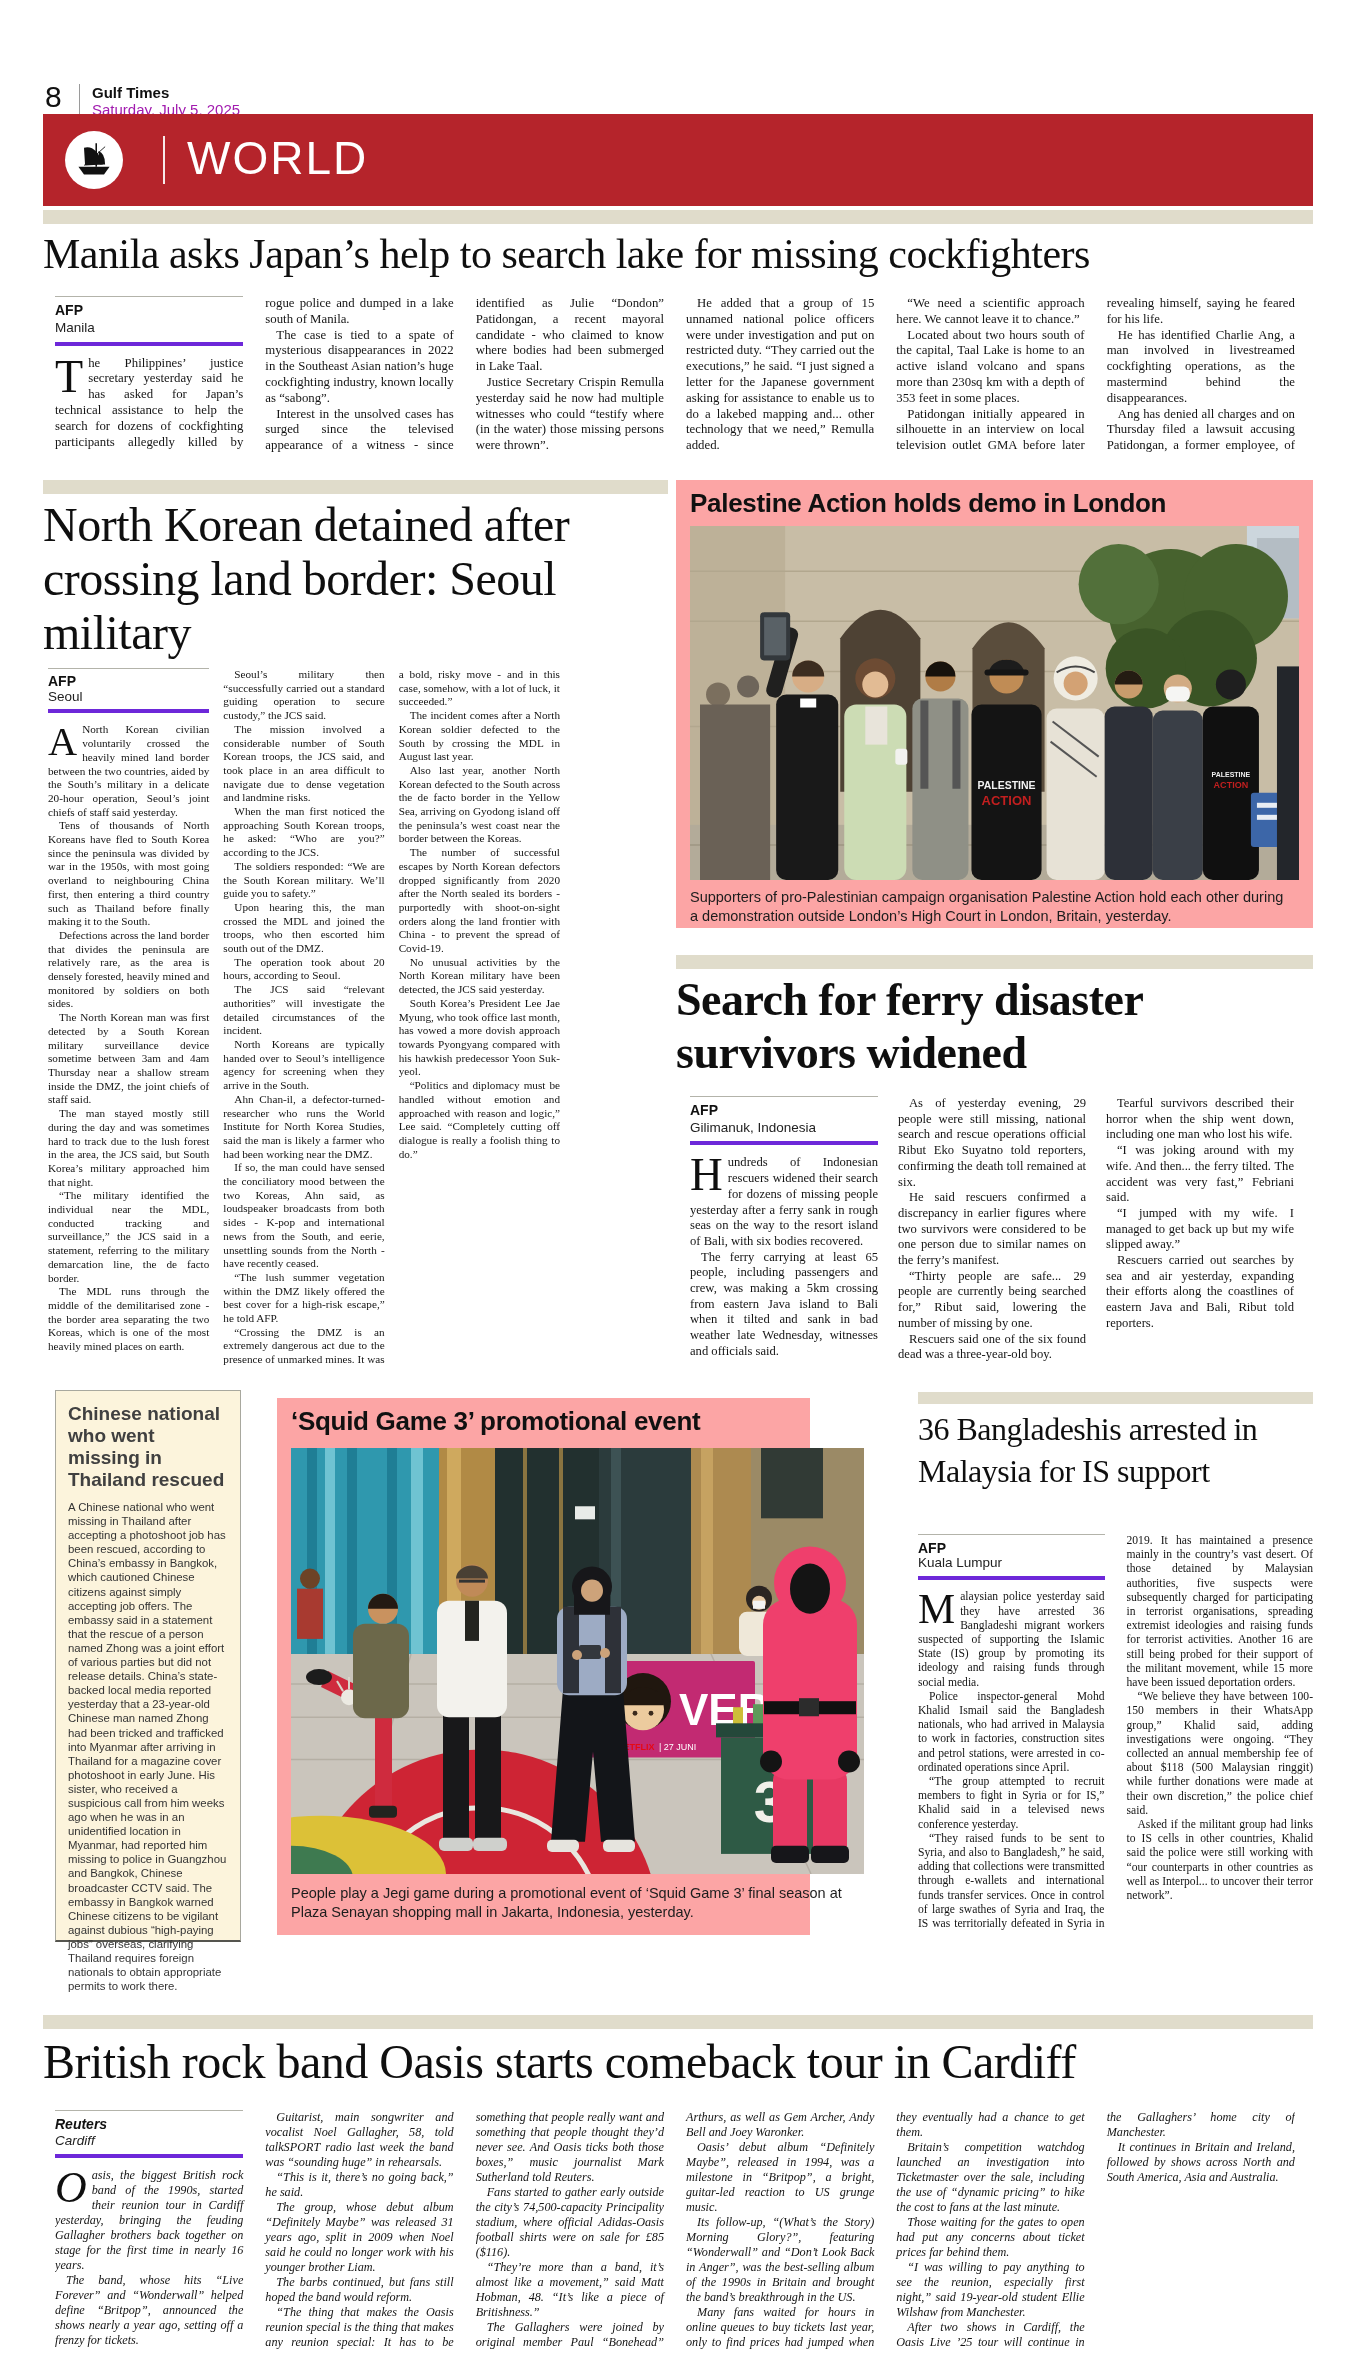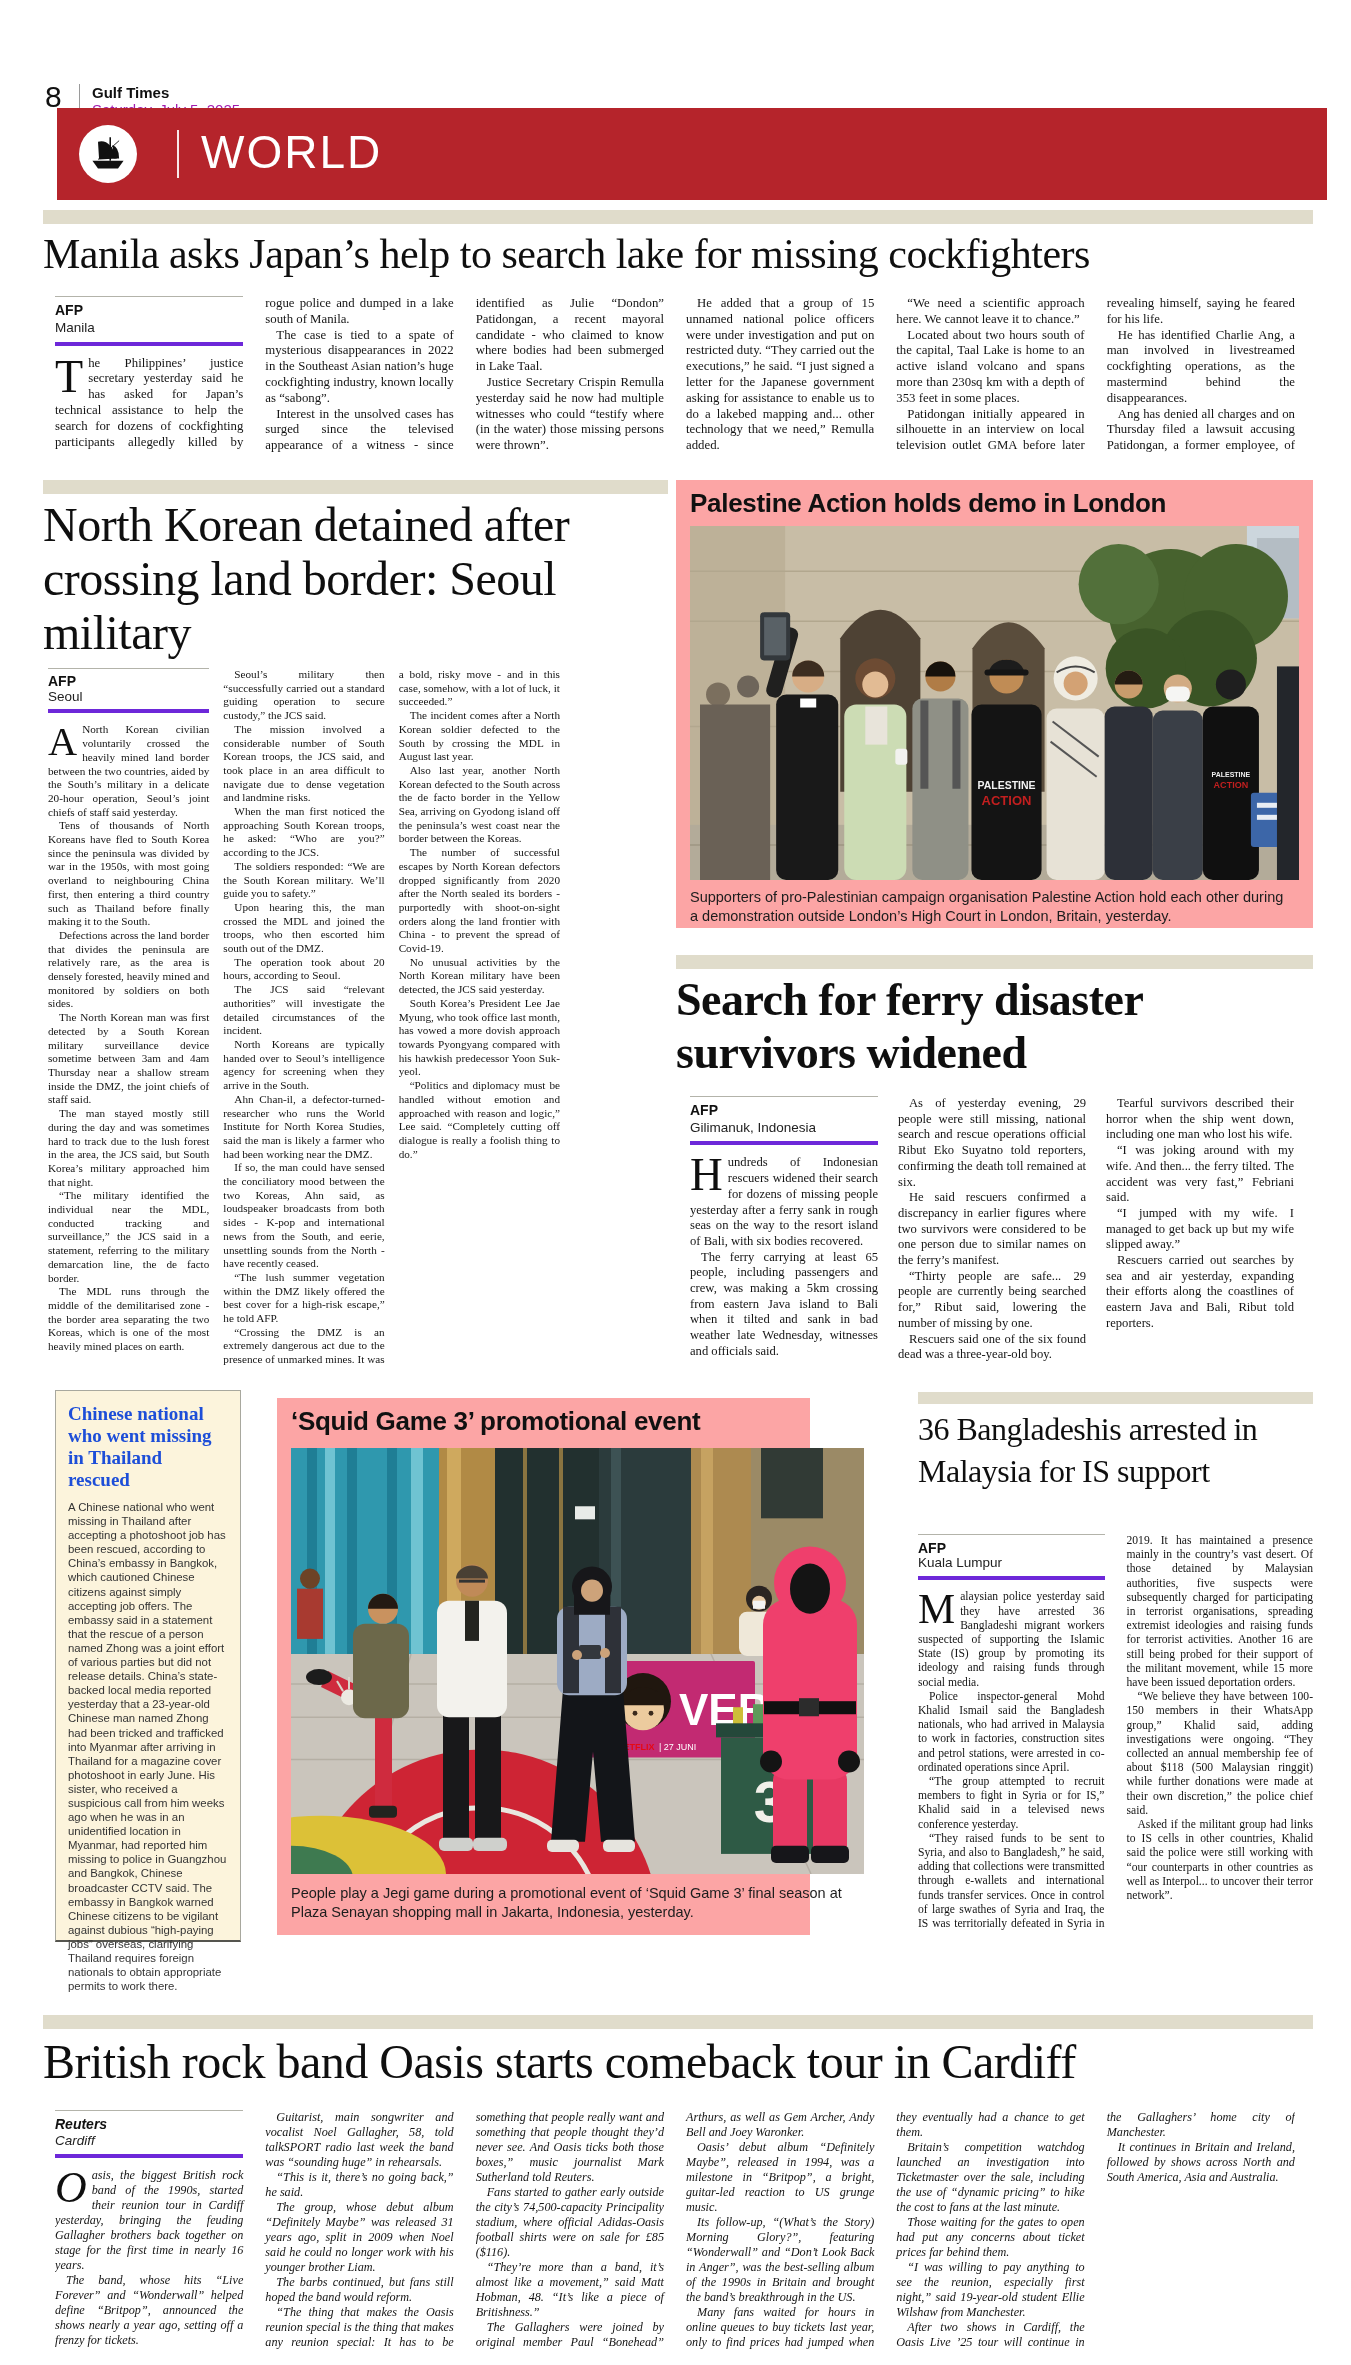--- a/index.html
+++ b/index.html
@@ -32,38 +32,38 @@
   .drop p.first::first-letter{float:left;font-size:3.6em;line-height:.78;padding:3px 5px 0 0;color:#0f0f0f;}
   
   .byline{border-top:1px solid #b3b3aa;border-bottom:4px solid #6d28d9;padding:6px 0 6px;margin-bottom:10px;
           font-family:"Liberation Sans",sans-serif;break-inside:avoid;text-align:left;text-indent:0;}
   .byline .src{font-weight:bold;font-size:14px;color:#111;}
   .byline .loc{font-size:13.5px;color:#222;margin-top:1px;}
   
   .graybox{background:#fca5a5;}
   .caption{font-family:"Liberation Sans",sans-serif;font-size:14.5px;line-height:19px;color:#1d1d1d;text-align:left;}
   .creambox{background:#fcf4dc;border:1px solid #a8a89e;border-bottom:2px solid #55554f;}
-  .cream-h{font-family:Liberation Serif, serif;font-weight:bold;font-size:19px;line-height:22px;color:#1d4ed8;}
+  .cream-h{font-family:Liberation Sans, sans-serif;font-weight:bold;font-size:19px;line-height:22px;color:#404040;}
   .cream-body{font-family:"Liberation Sans",sans-serif;font-size:11.4px;line-height:14.1px;color:#333;margin-top:9px;}
   .photo{display:block;background:#ddd;}
   svg{display:block;}
 </style>
 </head>
 <body>
 
 <div class="page">
 
   <div class="abs pageno" style="left:45px;top:80px;">8</div>
   <div class="abs hdr-divider" style="left:79px;top:84px;height:32px;"></div>
   <div class="abs" style="left:92px;top:84px;">
     <div class="pubname">Gulf Times</div>
     <div class="pubdate">Saturday, July 5, 2025</div>
   </div>
 
-  <div class="abs band" style="left:43px;top:108px;width:1270px;height:92px;margin-left:14px;">
+  <div class="abs band" style="left:43px;top:114px;width:1270px;height:92px;">
     <div class="band-circle">
       <svg width="40" height="40" viewBox="0 0 36 36">
         <line x1="20" y1="3" x2="20" y2="24" stroke="#111" stroke-width="1.4"></line>
         <path d="M9,7 Q20,4 26,22 L10,23 Z" fill="#111"></path>
         <path d="M22,10 Q28,12 28,22 L23,22 Z" fill="#111"></path>
         <path d="M4,24 h28 l-5,7 h-18 z" fill="#111"></path>
         <line x1="9" y1="23" x2="28" y2="6" stroke="#111" stroke-width="0.8"></line>
       </svg>
     </div>
     <div class="band-divider"></div>

